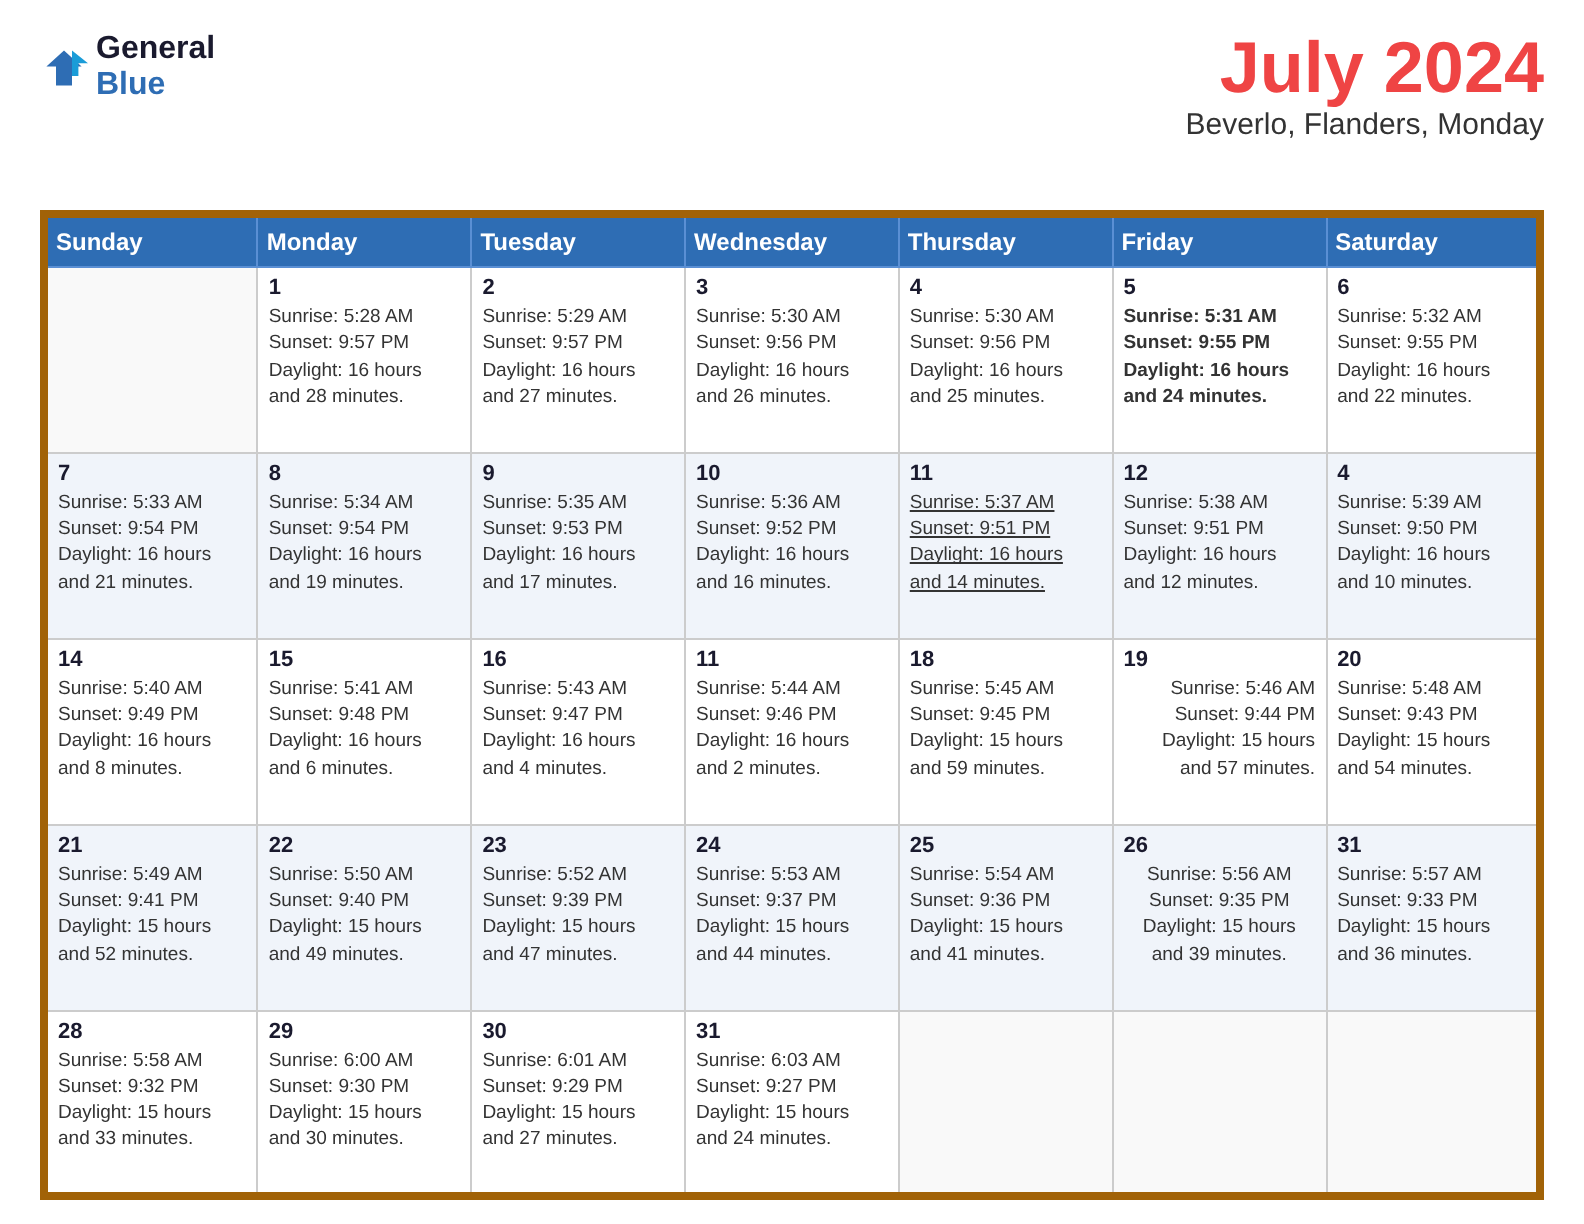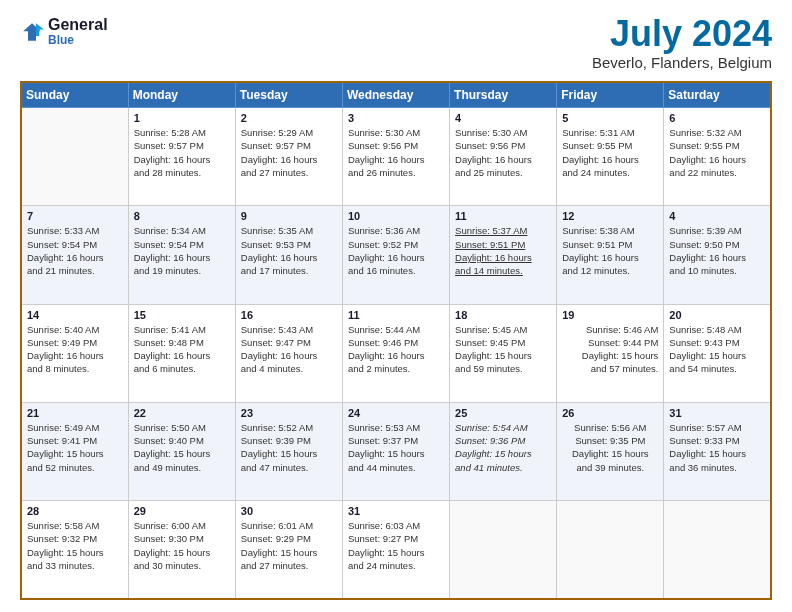--- a/index.html
+++ b/index.html
@@ -31,34 +31,35 @@
     .logo-icon {
       width: 24px;
       height: 24px;
     }
     .title-area {
       text-align: right;
     }
     .month-title {
       font-size: 36px;
       font-weight: bold;
-      color: #0369a1;
+      color: #ef4444;
       line-height: 1;
     }
     .location {
       font-size: 15px;
       color: #333;
       margin-top: 2px;
     }
     .calendar {
       flex: 1;
-      border: 2px solid #a16207;
+      border: 4px solid #a16207;
       border-collapse: collapse;
       width: 100%;
       table-layout: fixed;
+      margin-top: 24px;
     }
     .calendar th {
       background-color: #2e6db4;
       color: #fff;
       font-size: 12px;
       font-weight: bold;
       padding: 5px 4px;
       text-align: left;
       border: 1px solid #5a8fd4;
     }
@@ -93,26 +94,26 @@
 
 <div class="page">
   <div class="header">
     <div class="logo">
       <svg class="logo-icon" viewBox="0 0 30 30">
         <polygon points="15,4 26,14 20,14 20,26 10,26 10,14 4,14" fill="#2e6db4"></polygon>
         <polygon points="20,4 30,12 24,12 24,20 20,20 20,4" fill="#1a9cd8"></polygon>
       </svg>
       <div>
         <div style="font-size:16px;font-weight:bold;color:#1a1a2e;line-height:1.15;">General</div>
-        <div style="font-size:12px;font-weight:bold;color:#2e6db4;line-height:1.15;">Blue</div>
+        <div style="font-size:16px;font-weight:bold;color:#2e6db4;line-height:1.15;">Blue</div>
       </div>
     </div>
     <div class="title-area">
       <div class="month-title">July 2024</div>
-      <div class="location">Beverlo, Flanders, Belgium</div>
+      <div class="location">Beverlo, Flanders, Monday</div>
     </div>
   </div>
 
   <table class="calendar">
     <thead>
       <tr>
         <th>Sunday</th>
         <th>Monday</th>
         <th>Tuesday</th>
         <th>Wednesday</th>
@@ -147,21 +148,21 @@
           </td>
           <td>
             <div class="day-num">4</div>
             <div class="day-info" style="white-space: pre-line;">Sunrise: 5:30 AM
 Sunset: 9:56 PM
 Daylight: 16 hours
 and 25 minutes.</div>
           </td>
           <td>
             <div class="day-num">5</div>
-            <div class="day-info" style="white-space: pre-line;">Sunrise: 5:31 AM
+            <div class="day-info" style="white-space: pre-line; font-weight: bold;">Sunrise: 5:31 AM
 Sunset: 9:55 PM
 Daylight: 16 hours
 and 24 minutes.</div>
           </td>
           <td>
             <div class="day-num">6</div>
             <div class="day-info" style="white-space: pre-line;">Sunrise: 5:32 AM
 Sunset: 9:55 PM
 Daylight: 16 hours
 and 22 minutes.</div>
@@ -293,21 +294,21 @@
           </td>
           <td>
             <div class="day-num">24</div>
             <div class="day-info" style="white-space: pre-line;">Sunrise: 5:53 AM
 Sunset: 9:37 PM
 Daylight: 15 hours
 and 44 minutes.</div>
           </td>
           <td>
             <div class="day-num">25</div>
-            <div class="day-info" style="white-space: pre-line; font-style: italic;">Sunrise: 5:54 AM
+            <div class="day-info" style="white-space: pre-line;">Sunrise: 5:54 AM
 Sunset: 9:36 PM
 Daylight: 15 hours
 and 41 minutes.</div>
           </td>
           <td>
             <div class="day-num">26</div>
             <div class="day-info" style="white-space: pre-line; text-align: center;">Sunrise: 5:56 AM
 Sunset: 9:35 PM
 Daylight: 15 hours
 and 39 minutes.</div>

